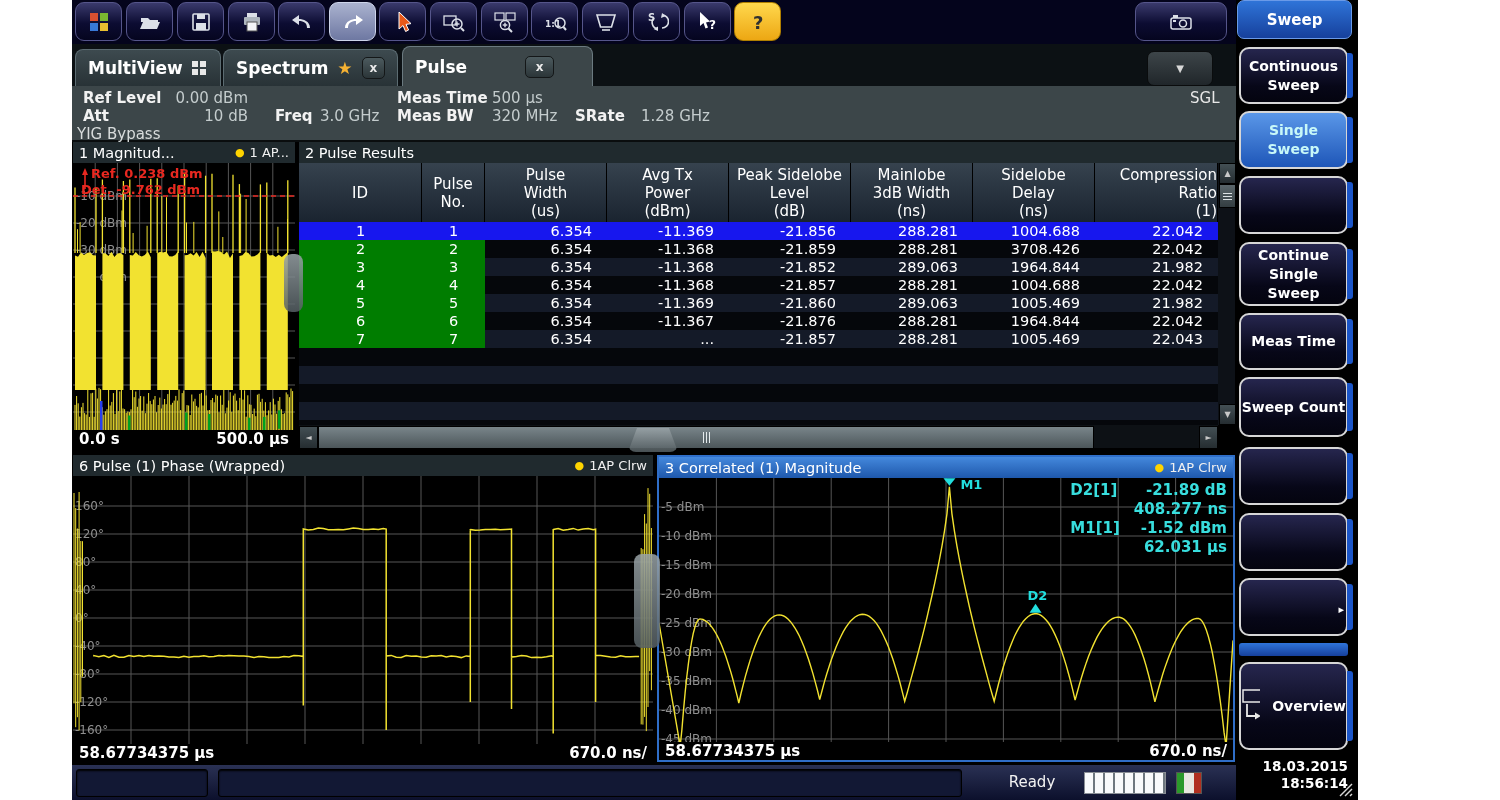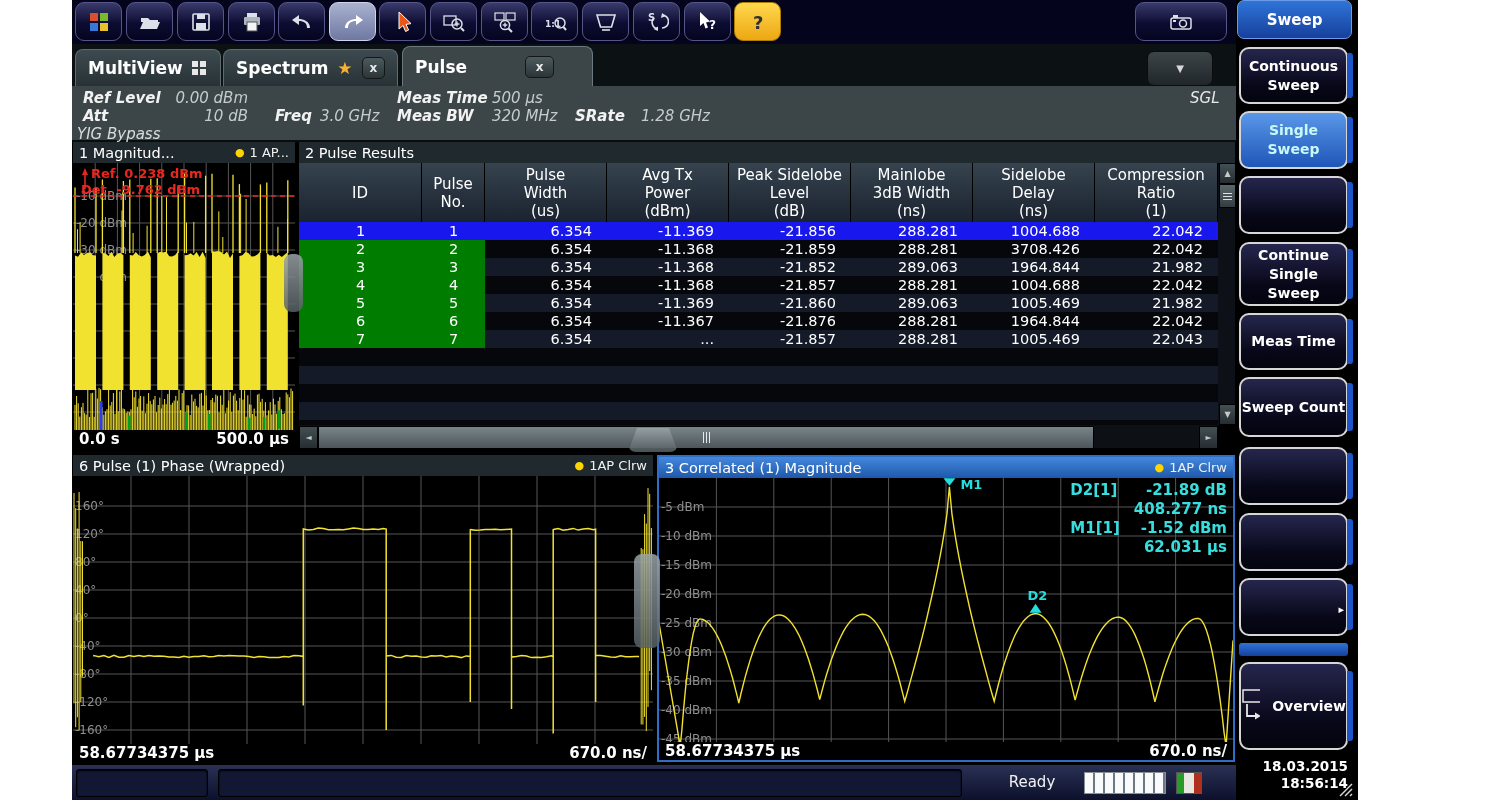--- a/index.html
+++ b/index.html
@@ -24,21 +24,21 @@
   .tab.active{top:2px;height:40px;background:#3c4649;border-color:#6b7a80;}
   .tclose{width:27px;height:20px;border-radius:5px;background:linear-gradient(#4c5a5e,#2b3538);
     border:1px solid #141718;color:#e8e8e8;font-size:12px;font-weight:bold;
     display:flex;align-items:center;justify-content:center;}
   .star{color:#f5b233;font-size:17px;font-weight:normal;}
   .dropbtn{position:absolute;left:1075px;top:7px;width:64px;height:33px;border-radius:7px;
     background:linear-gradient(#3d4549,#20262a);border:1px solid #0a0c0d;color:#d8d8d8;
     display:flex;align-items:center;justify-content:center;font-size:10px;}
 
   
-  .settings{left:0;top:86px;width:1164px;height:56px;background:#3c4649;font-size:15px;border-bottom:2px solid #0a0d0e;font-style:italic;}
+  .settings{left:0;top:86px;width:1164px;height:56px;background:#3c4649;font-size:15px;border-bottom:2px solid #0a0d0e;}
   .skey{position:absolute;color:#f2f2f2;font-weight:bold;white-space:nowrap;}
   .sval{position:absolute;color:#c4cccd;white-space:nowrap;}
 
   
   .mainarea{left:0;top:142px;width:1164px;height:623px;background:#000;}
   .panel{position:absolute;background:#000;box-sizing:border-box;}
   .ptitle{height:21px;background:#202a2e;color:#fff;font-size:14.5px;display:flex;align-items:center;
     padding:0 6px;gap:6px;white-space:nowrap;overflow:hidden;}
   .ptitle .legend{margin-left:auto;display:flex;align-items:center;gap:5px;font-size:13px;color:#f0f0f0;}
   .dot{color:#ffd400;font-size:11px;}
@@ -50,21 +50,21 @@
   .redtxt{position:absolute;color:#e82820;font-size:13px;font-weight:bold;white-space:nowrap;}
   .mreadout{position:absolute;right:6px;top:3px;display:grid;grid-template-columns:auto auto;
     column-gap:14px;row-gap:0;color:#38dede;font-size:15px;font-weight:bold;line-height:19px;text-align:right;}
   .mreadout .mn{text-align:left;}
 
   
   .thead{position:absolute;left:0;top:21px;right:17px;height:59px;display:flex;}
   .thc{display:flex;flex-direction:column;justify-content:center;align-items:center;
     background:linear-gradient(#36424e,#1a2430);border-right:1px solid #000;color:#fff;
     font-size:15px;line-height:18px;height:59px;box-sizing:border-box;}
-  .c0{width:123px;} .c1{width:63px;} .c2,.c3,.c4,.c5,.c6{width:122px;} .c7{width:123px;}
+  .c0{width:123px;} .c1{width:63px;} .c2,.c3,.c4,.c5,.c6{width:122px;} .c7{width:123px;align-items:flex-end;}
   .tbody{position:absolute;left:0;top:80px;right:17px;}
   .trow{display:flex;height:18px;color:#fff;}
   .tcell{height:18px;line-height:18px;font-size:14.5px;text-align:right;padding-right:15px;box-sizing:border-box;}
   .tcell.c0,.tcell.c1{text-align:center;padding-right:0;}
   .trow.sel .tcell{background:#1717ee;}
   .tcell.green{background:#007d00;}
   .tcell.darkc{background:#05070b;} .tcell.litec{background:#141a28;}
   .stripes{position:absolute;left:0;right:17px;top:206px;height:79px;
     background:repeating-linear-gradient(#05070b 0 18px,#141a28 18px 36px);}
   .vscroll{position:absolute;right:0;top:21px;width:17px;bottom:23px;background:#0d1117;}

